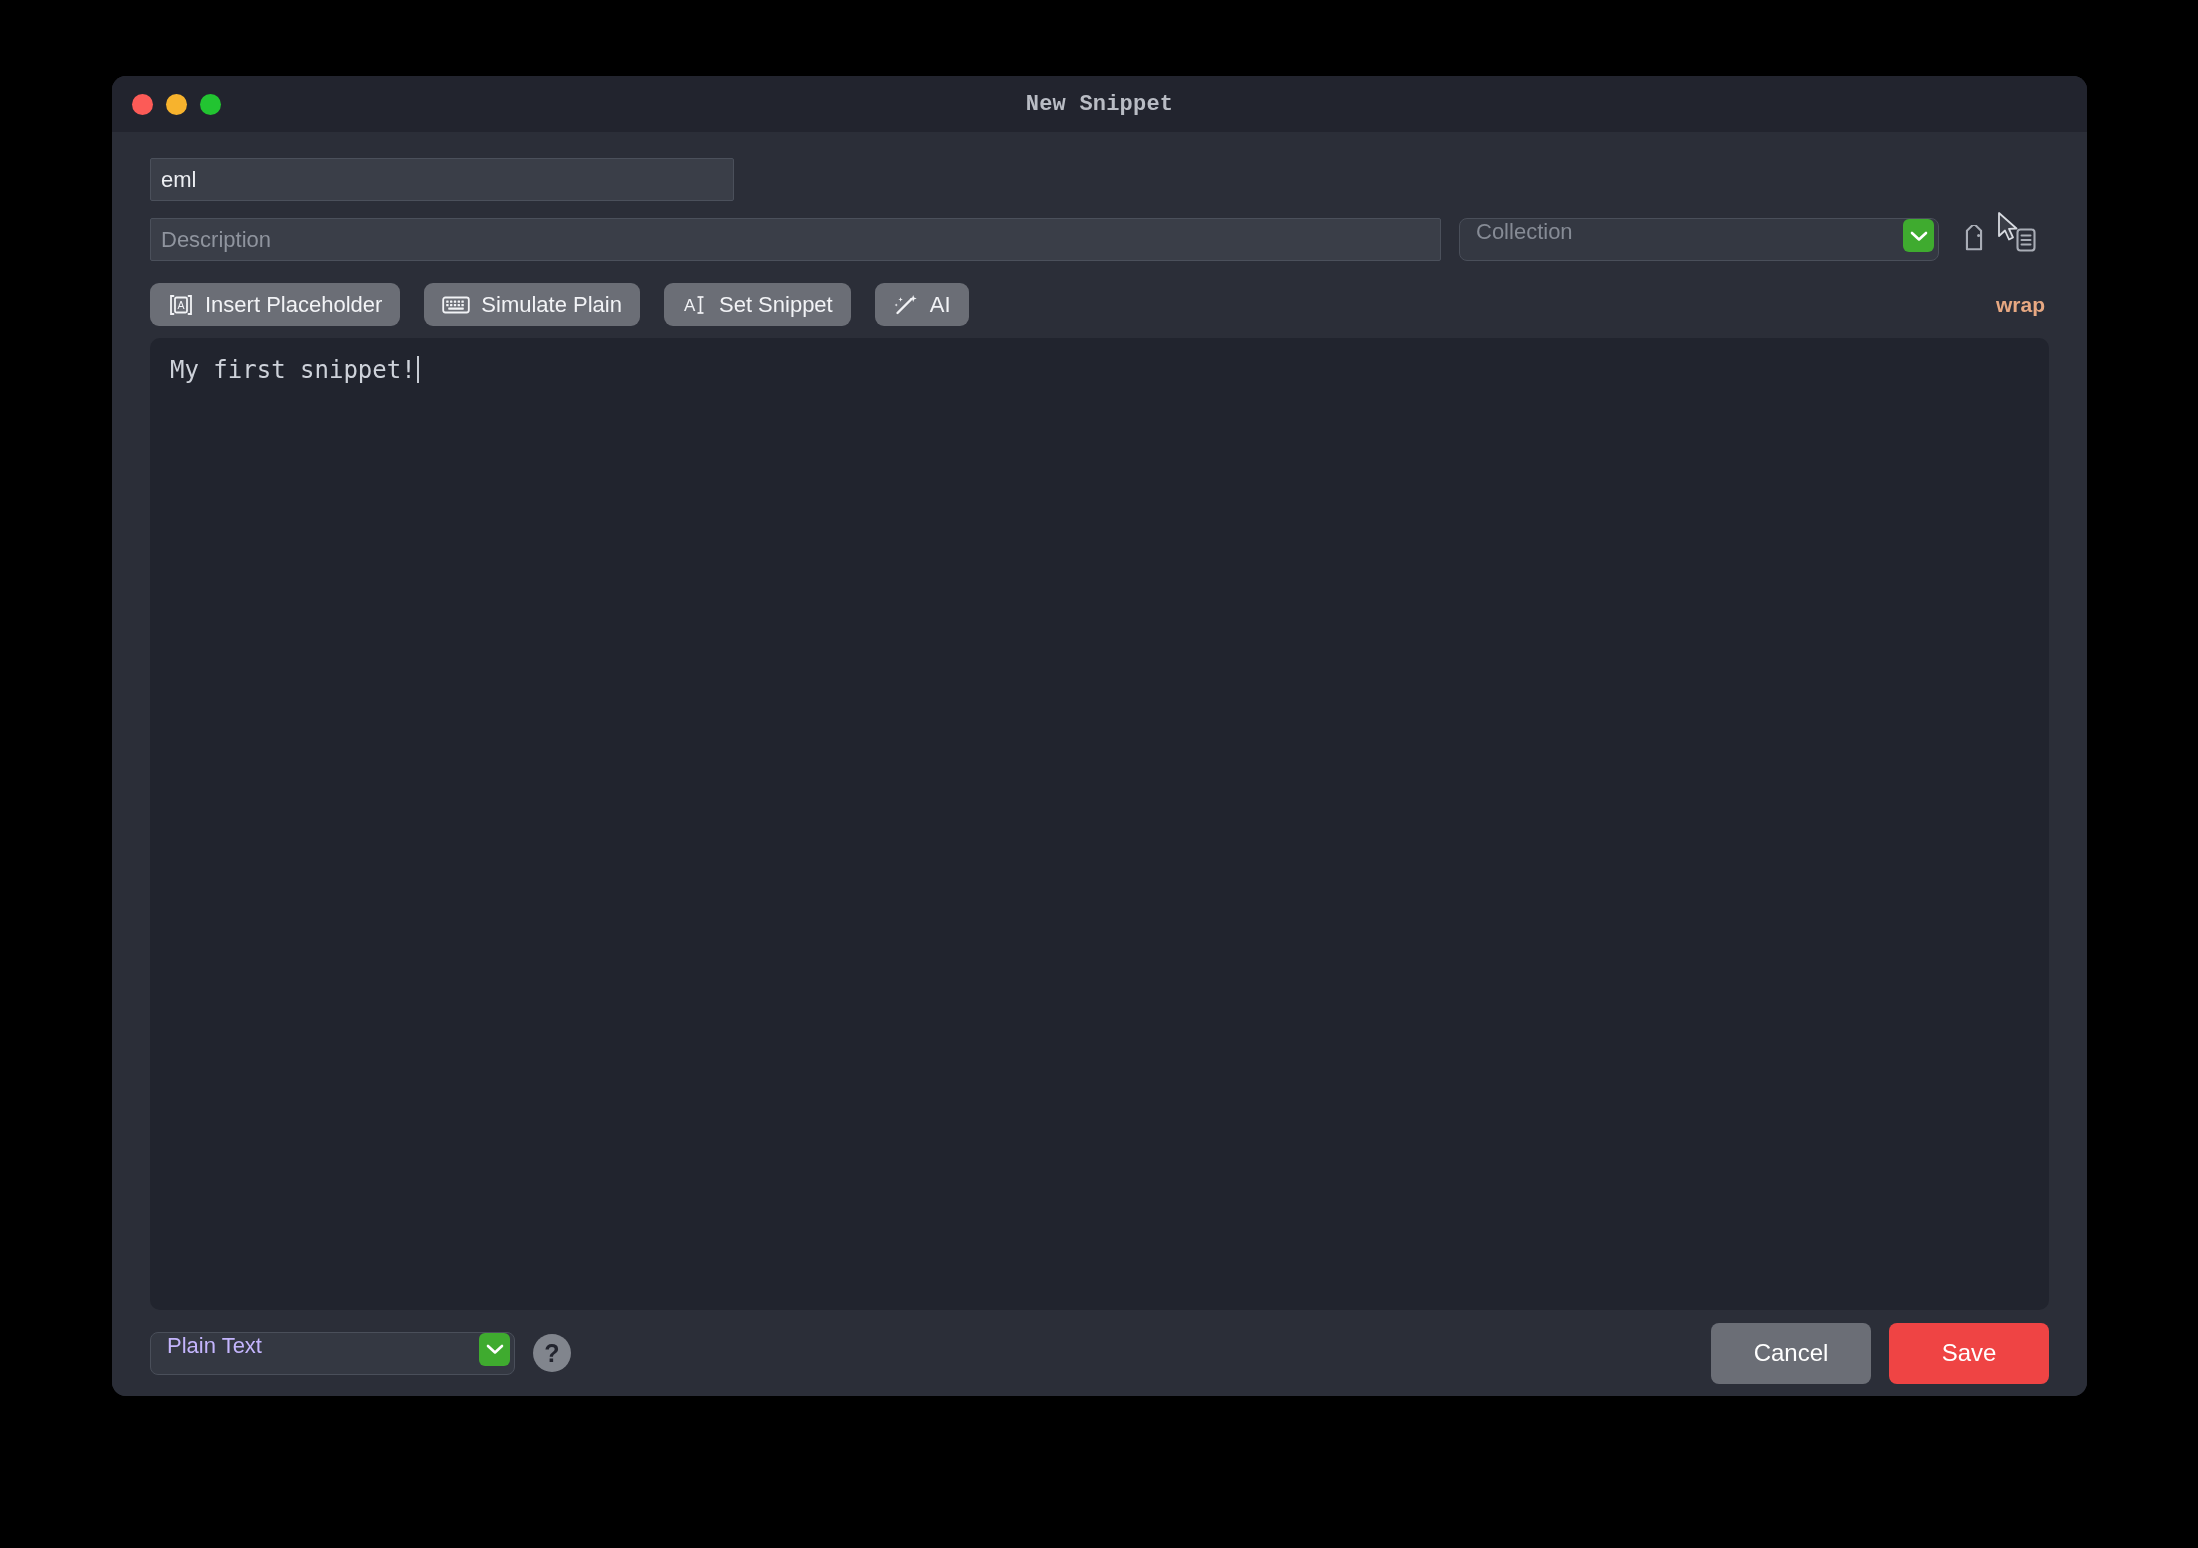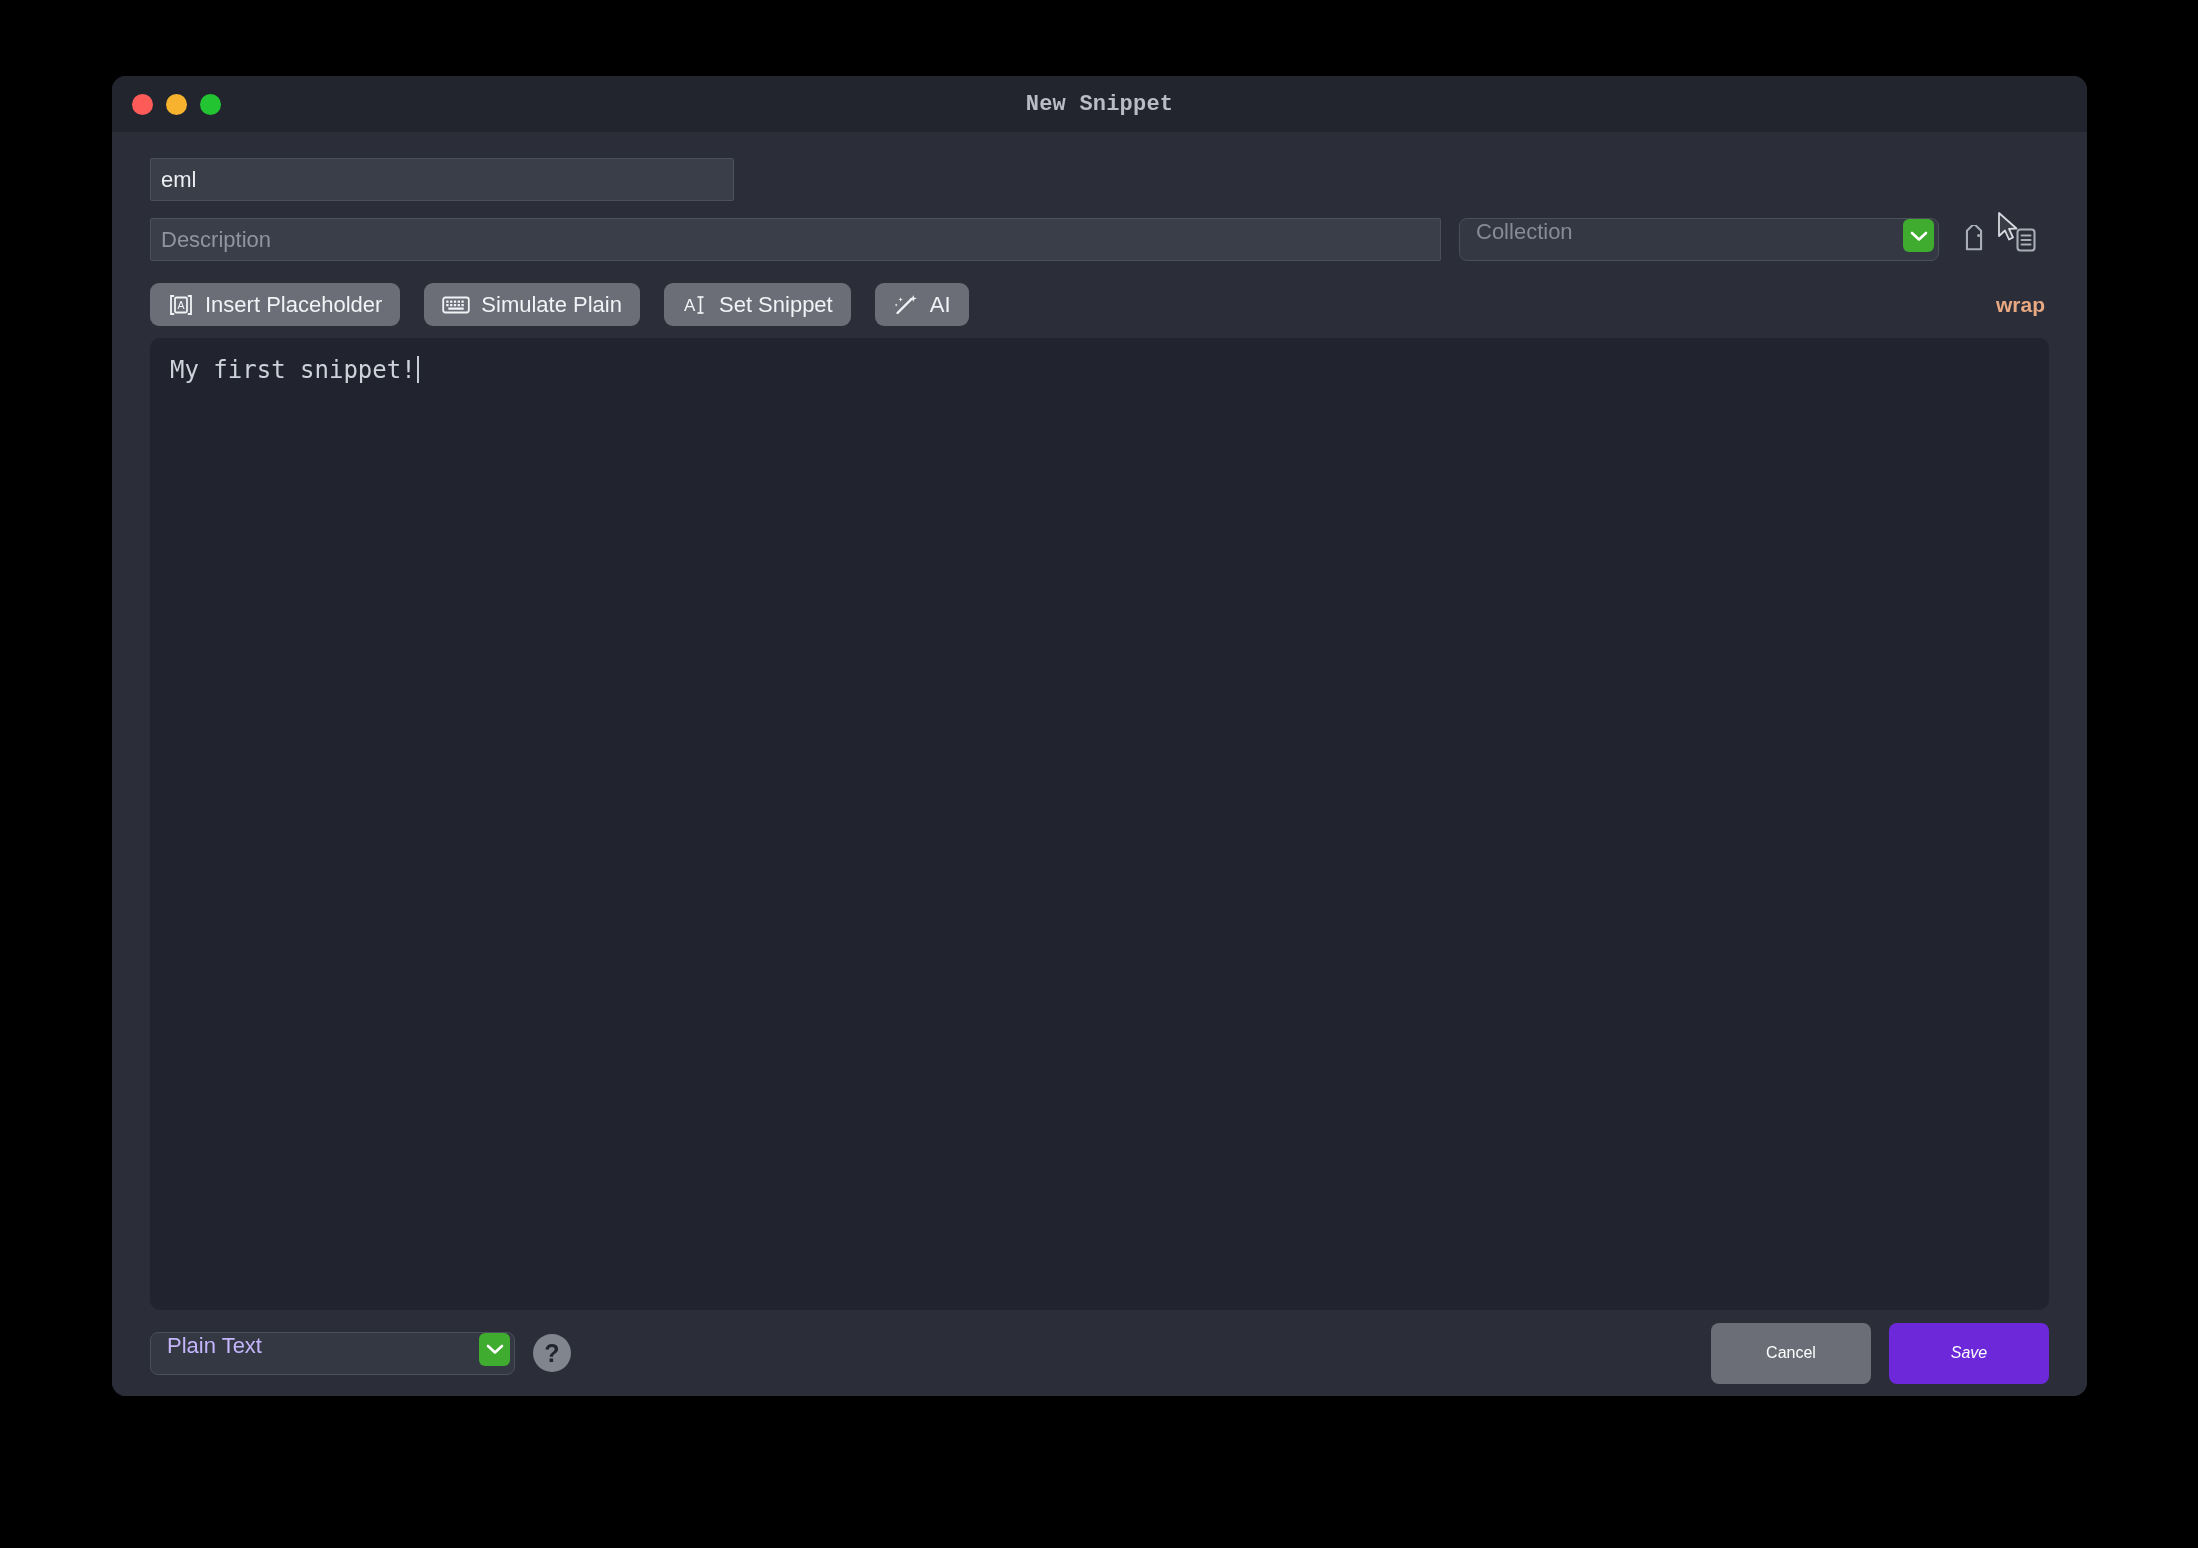--- a/index.html
+++ b/index.html
@@ -242,28 +242,28 @@
     justify-content: center;
     line-height: 1;
     font-family: "Liberation Sans", sans-serif;
   }
   .footer-spacer { flex: 1 1 auto; }
   .action-btn {
     height: 61px;
     min-width: 160px;
     border: none;
     border-radius: 8px;
-    font-size: 16px;
+    font-size: 24px;
     font-family: "Liberation Sans", sans-serif;
     color: #ffffff;
     cursor: default;
     padding: 10px 22px;
   }
   .action-btn.cancel { background: #6b6e76; }
-  .action-btn.save   { background: #6d28d9; width: 160px; font-style: italic; }
+  .action-btn.save   { background: #ef4444; width: 160px; }
 </style>
 </head>
 <body>
 
 <div id="desktop">
 
   <div id="window">
 
     <div id="titlebar">
       <div class="traffic-lights">

